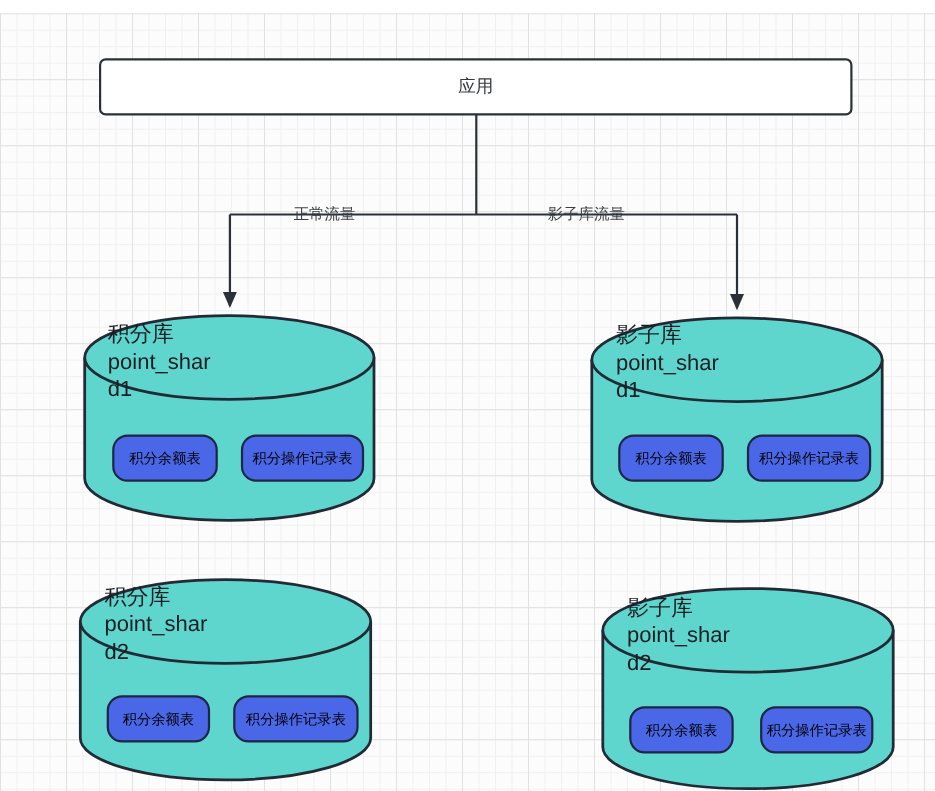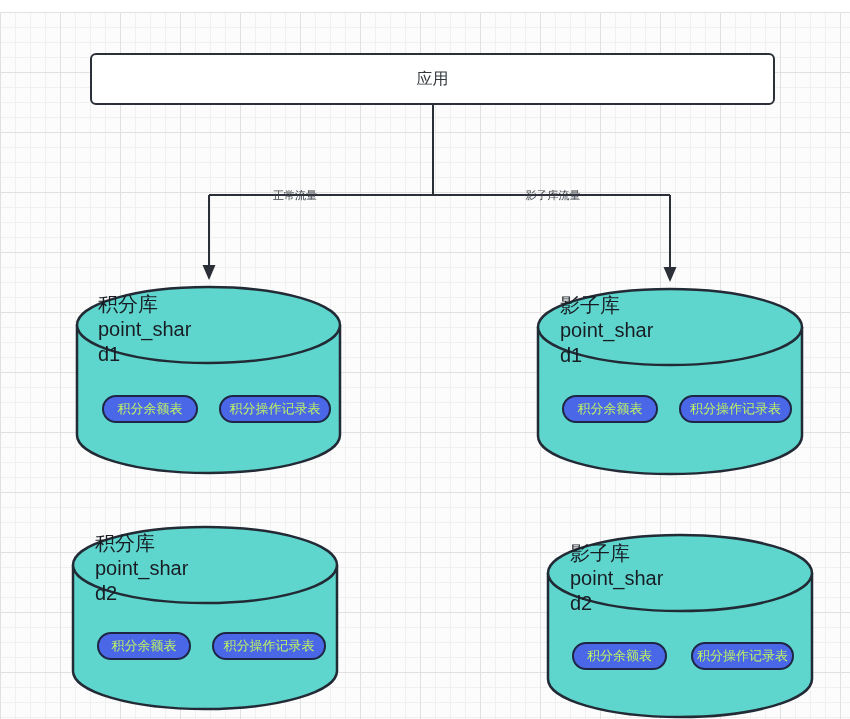--- a/index.html
+++ b/index.html
@@ -24,31 +24,31 @@
   .conn path{stroke:#2b3038;stroke-width:2;fill:none;}
   .cyl path,.cyl ellipse{stroke:#222a35;stroke-width:2.5;}
   .app-box{
     position:absolute;left:90px;top:41px;width:681px;height:48px;
     background:#ffffff;border:2px solid #2b3038;border-radius:6px;
     display:flex;align-items:center;justify-content:center;
     font-size:16px;color:#33383f;
   }
   .flow-label{
     position:absolute;transform:translate(-50%,-50%);
-    font-size:11px;color:#3a3f46;white-space:nowrap;
+    font-size:14px;color:#3a3f46;white-space:nowrap;
   }
   .db-title{
     position:absolute;width:220px;
     font-size:20px;line-height:25px;color:#181d24;
   }
   .pill{
-    position:absolute;height:28px;
+    position:absolute;height:43px;
     background:#4a67e8;border:2px solid #1e2643;border-radius:14px;
     display:flex;align-items:center;justify-content:center;
-    font-size:13px;color:#bef264;white-space:nowrap;
+    font-size:13px;color:#000000;white-space:nowrap;
     box-sizing:border-box;
   }
   .watermark{
     position:absolute;right:4px;top:692px;
     font-size:18px;color:#8f8f8f;opacity:0.55;
     letter-spacing:1px;white-space:nowrap;
   }
 </style>
 </head>
 <body>
@@ -88,21 +88,21 @@
       <path d="M548,561 V667 A132,38 0 0 0 812,667 V561" fill="#5fd6cd"></path>
       <ellipse cx="680" cy="561" rx="132" ry="38" fill="#5fd6cd"></ellipse>
     </g>
   </svg>
 
   <div class="app-box">
     <span>应用</span>
   </div>
 
   <span class="flow-label" style="left:295px;top:183px;">正常流量</span>
-  <span class="flow-label" style="left:553px;top:183px;">影子库流量</span>
+  <span class="flow-label" style="left:533px;top:183px;">影子库流量</span>
 
   <div class="db-title" style="left:98px;top:280px;">
     <div>积分库</div>
     <div>point_shar</div>
     <div>d1</div>
   </div>
   <div class="pill" style="left:102px;top:383px;width:96px;">
     <span>积分余额表</span>
   </div>
   <div class="pill" style="left:219px;top:383px;width:112px;">

